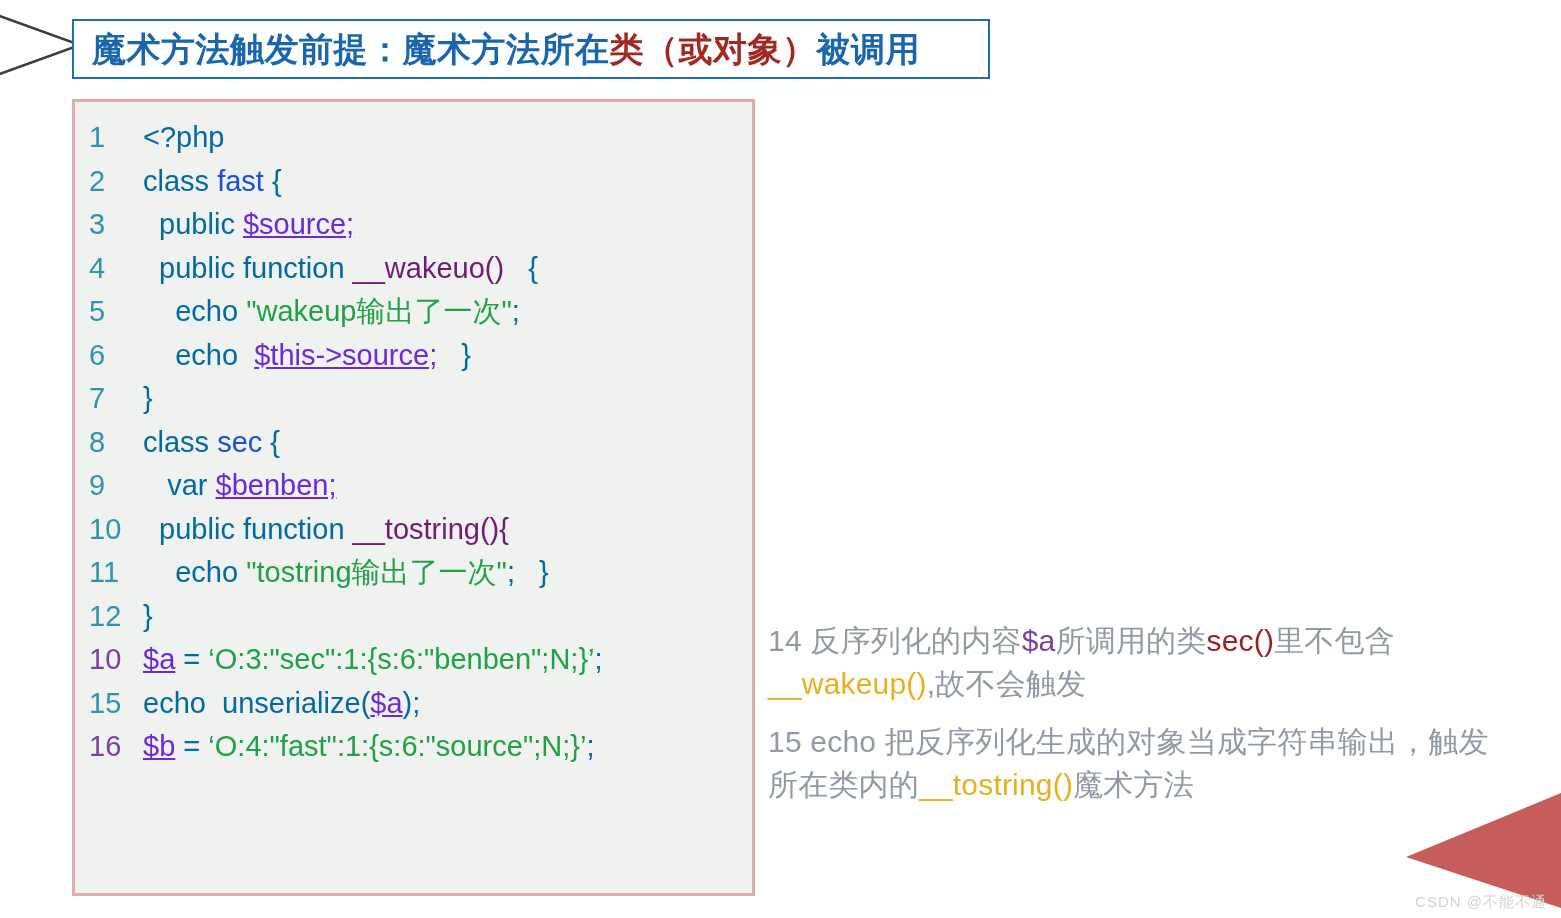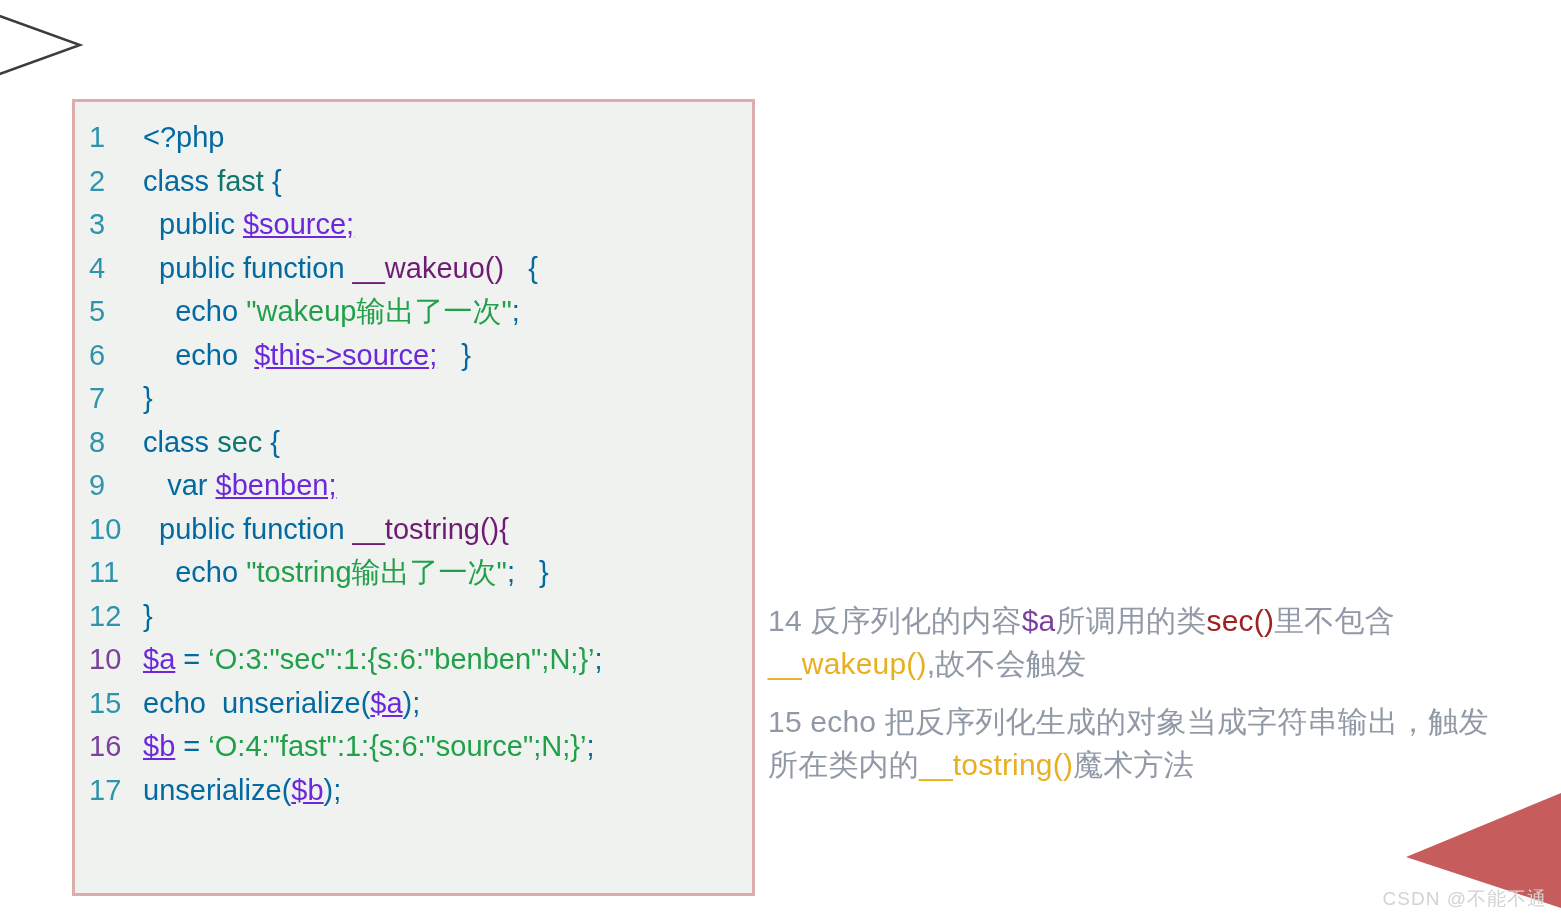--- a/index.html
+++ b/index.html
@@ -77,30 +77,30 @@
     text-align: left;
     padding-left: 14px;
     box-sizing: border-box;
     color: #2f93ad;
   }
   .ln.purple { color: #7b3f9d; }
   .code-body { flex: 1 1 auto; }
 
   
   .t-kw     { color: #0369a1; }   
-  .t-cls    { color: #0f766e; }   
+  .t-cls    { color: #1d4ed8; }   
   .t-var    { color: #6d28d9; text-decoration: underline; }   
   .t-str    { color: #21a049; }   
   .t-fn     { color: #701a75; }
 
   
   .notes {
     position: absolute;
     left: 768px;
-    top: 600px;
+    top: 620px;
     width: 745px;
   }
   .note {
     font-size: 30px;
     line-height: 1.42;
     color: #9199a6;
     margin-bottom: 16px;
     letter-spacing: 0.2px;
   }
   .note .n-var { color: #7b3f9d; }
@@ -114,54 +114,58 @@
     bottom: 10px;
     width: 155px;
     height: 115px;
   }
 
   
   .watermark {
     position: absolute;
     right: 14px;
     bottom: 6px;
-    font-size: 19px;
+    font-size: 15px;
     color: #d3d3d3;
     letter-spacing: 1px;
     white-space: nowrap;
   }
 </style>
 </head>
 <body>
 
 <div id="slide">
 
   <svg class="chevron-arrow" viewBox="0 0 110 86" aria-hidden="true">
     <path d="M -20 4 L 88 43 L -20 82" fill="none" stroke="#3c3c3c" stroke-width="2.4"></path>
   </svg>
 
+  <div class="header-box">
+    <div class="header-text">
+      <span>魔术方法触发前提：魔术方法所在</span><span class="accent-red">类（或对象）</span><span>被调用</span>
+    </div>
+  </div>
 
   <div class="code-panel">
     <div id="code-lines">
         <div class="code-line"><span class="ln">1</span><span class="code-body"><span class="t-kw">&lt;?php</span></span></div>
         <div class="code-line"><span class="ln">2</span><span class="code-body"><span class="t-kw">class </span><span class="t-cls">fast</span><span class="t-kw"> {</span></span></div>
         <div class="code-line"><span class="ln">3</span><span class="code-body"><span class="t-kw">  public </span><span class="t-var">$source;</span></span></div>
         <div class="code-line"><span class="ln">4</span><span class="code-body"><span class="t-kw">  public function </span><span class="t-fn">__wakeuo()</span><span class="t-kw">   {</span></span></div>
         <div class="code-line"><span class="ln">5</span><span class="code-body"><span class="t-kw">    echo </span><span class="t-str">"wakeup输出了一次"</span><span class="t-kw">;</span></span></div>
         <div class="code-line"><span class="ln">6</span><span class="code-body"><span class="t-kw">    echo  </span><span class="t-var">$this-&gt;source;</span><span class="t-kw">   }</span></span></div>
         <div class="code-line"><span class="ln">7</span><span class="code-body"><span class="t-kw">}</span></span></div>
         <div class="code-line"><span class="ln">8</span><span class="code-body"><span class="t-kw">class </span><span class="t-cls">sec</span><span class="t-kw"> {</span></span></div>
         <div class="code-line"><span class="ln">9</span><span class="code-body"><span class="t-kw">   var </span><span class="t-var">$benben;</span></span></div>
         <div class="code-line"><span class="ln">10</span><span class="code-body"><span class="t-kw">  public function </span><span class="t-fn">__tostring(){</span></span></div>
         <div class="code-line"><span class="ln">11</span><span class="code-body"><span class="t-kw">    echo </span><span class="t-str">"tostring输出了一次"</span><span class="t-kw">;   }</span></span></div>
         <div class="code-line"><span class="ln">12</span><span class="code-body"><span class="t-kw">}</span></span></div>
         <div class="code-line"><span class="ln purple">10</span><span class="code-body"><span class="t-var">$a</span><span class="t-kw"> = </span><span class="t-str">‘O:3:"sec":1:{s:6:"benben";N;}’</span><span class="t-kw">;</span></span></div>
         <div class="code-line"><span class="ln">15</span><span class="code-body"><span class="t-kw">echo  unserialize(</span><span class="t-var">$a</span><span class="t-kw">);</span></span></div>
         <div class="code-line"><span class="ln purple">16</span><span class="code-body"><span class="t-var">$b</span><span class="t-kw"> = </span><span class="t-str">‘O:4:"fast":1:{s:6:"source";N;}’</span><span class="t-kw">;</span></span></div>
-        <div class="code-line"><span class="ln">17</span><span class="code-body"><span class="t-kw">unserialize(</span><span class="t-var">$b</span><span class="t-kw">);</span></span></div>
       </div>
   </div>
 
   <div class="notes">
     <div id="notes-container">
         <div class="note"><span>14 反序列化的内容</span><span class="n-var">$a</span><span>所调用的类</span><span class="n-cls">sec()</span><span>里不包含</span><span class="n-fn" style="text-decoration: none;">__wakeup()</span><span>,故不会触发</span></div>
         <div class="note"><span>15 echo 把反序列化生成的对象当成字符串输出，触发所在类内的</span><span class="n-fn" style="text-decoration: none;">__tostring()</span><span>魔术方法</span></div>
       </div>
   </div>
 

